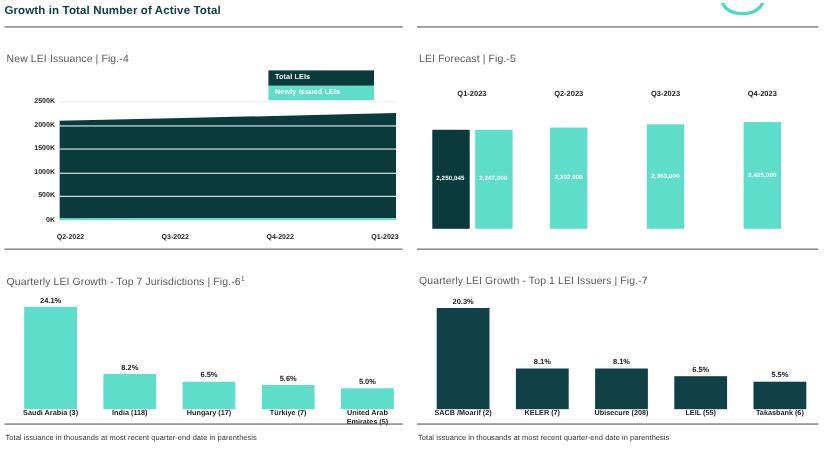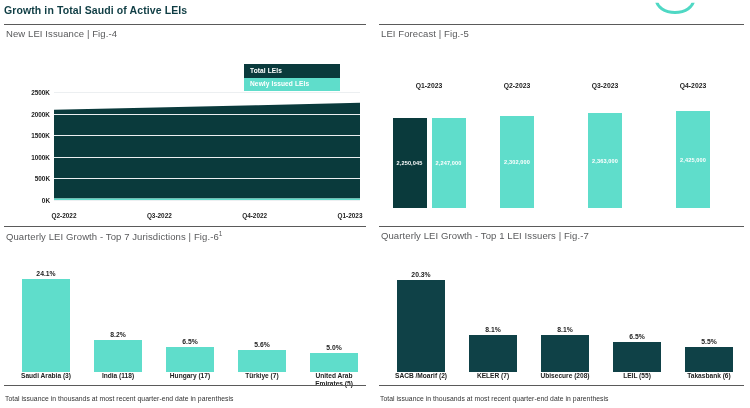--- a/index.html
+++ b/index.html
@@ -24,21 +24,21 @@
 
   
   .quad{position:absolute;}
   .q-tl{left:0;top:24px;width:372px;height:200px;}
   .q-tr{left:375px;top:24px;width:375px;height:200px;}
   .q-bl{left:0;top:226px;width:372px;height:182px;}
   .q-br{left:375px;top:226px;width:375px;height:182px;}
 
   .rule{position:absolute;left:4px;right:6px;top:0;height:1px;background:#5a5a5a;}
   .panel-title{
-    position:absolute;left:6px;top:4px;
+    position:absolute;left:6px;top:24px;
     font-size:9.5px;color:#58595b;letter-spacing:.1px;
   }
   .sup{font-size:6.5px;vertical-align:super;}
 
   
   .legend{position:absolute;width:100px;}
   .legend .row{
     font-size:6.6px;font-weight:bold;padding:3.5px 6px;color:#ffffff;
     letter-spacing:.1px;line-height:1;
   }
@@ -93,21 +93,21 @@
   .foot-note{
     position:absolute;left:5px;bottom:6px;font-size:6.8px;color:#333;
     letter-spacing:.05px;
   }
 </style>
 </head>
 <body>
 
 <div class="page">
 
-  <div class="page-title">Growth in Total Saudi of Active LEIs</div>
+  <div class="page-title">Growth in Total Number of Active Total</div>
   <div class="logo-arc"></div>
 
   <div class="quad q-tl">
     <div class="rule"></div>
     <div class="panel-title">New LEI Issuance | Fig.-4</div>
 
     <div class="legend legend-area">
       <div class="row dark">Total LEIs</div>
       <div class="row teal">Newly Issued LEIs</div>
     </div>

